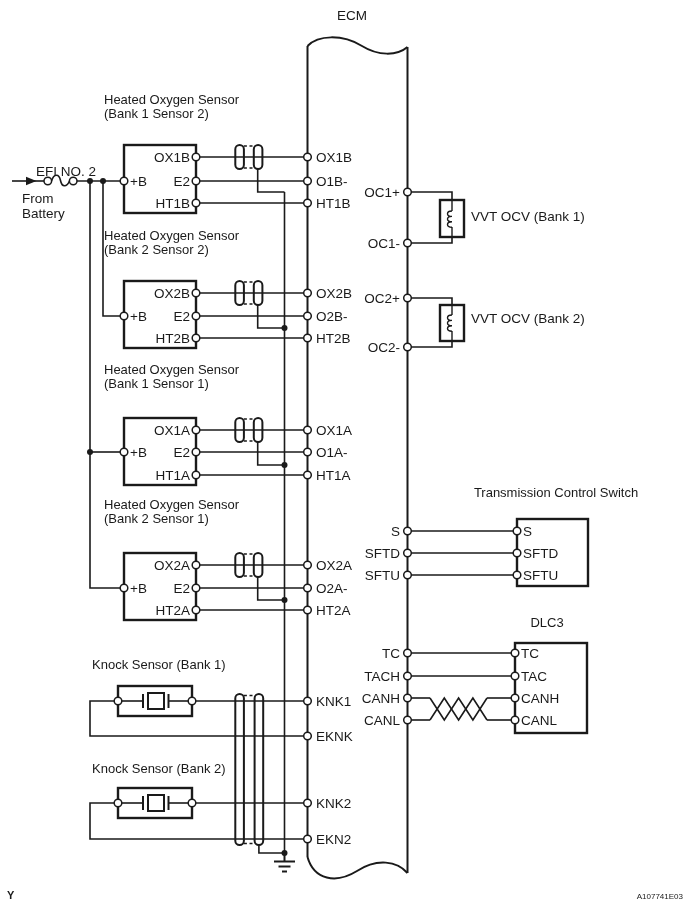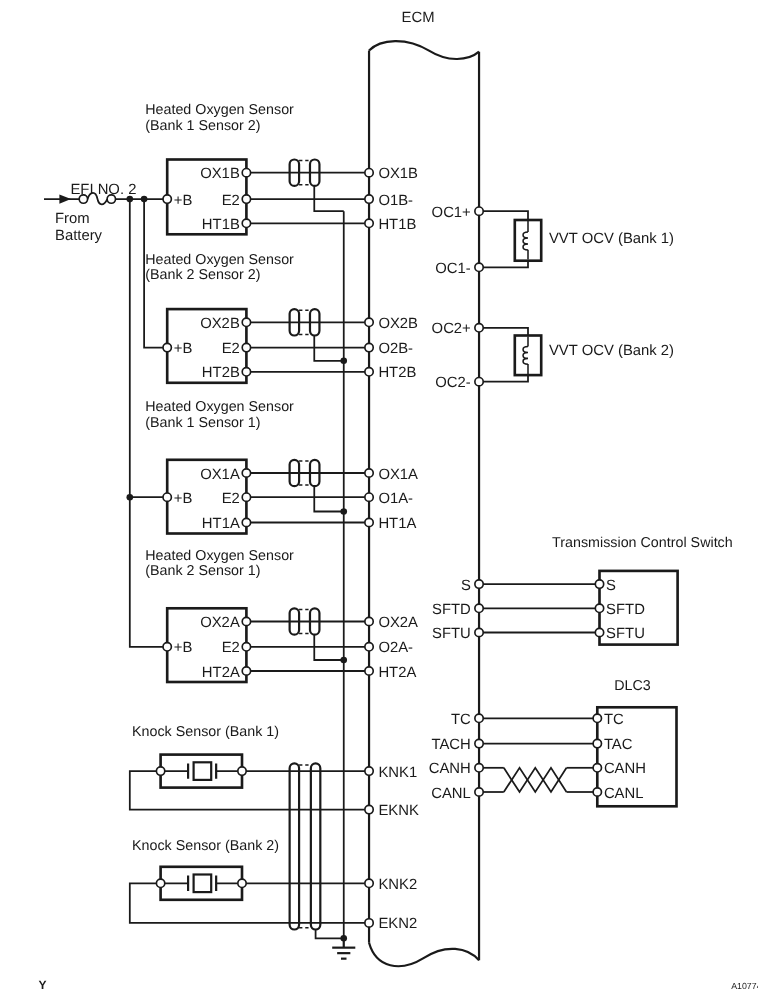--- a/index.html
+++ b/index.html
@@ -1,17 +1,17 @@
 <!DOCTYPE html>
 <html style="--line: #1a1a1a; --bg: #ffffff;"><head>
 <meta charset="utf-8">
 <style>
   :root { --line:#1a1a1a; --bg:#ffffff; }
   html,body { margin:0; padding:0; background:var(--bg); }
-  .stage { width:553px; height:911px; background:var(--bg); position:relative;margin-left:28px; }
+  .stage { width:553px; height:911px; background:var(--bg); position:relative; }
   svg text { font-family:"Liberation Sans", sans-serif; fill:var(--line); }
   .t   { font-size:13.5px; }
   .ttl { font-size:13px; }
   .big { font-size:13.5px; }
   .tiny{ font-size:8px; }
   .yl  { font-size:11px; font-weight:bold; }
   .tc  { text-anchor:middle; }
   .ra  { text-anchor:end; }
   .w   { stroke:var(--line); stroke-width:1.6; fill:none; }
   .w2  { stroke:var(--line); stroke-width:2; fill:none; }

